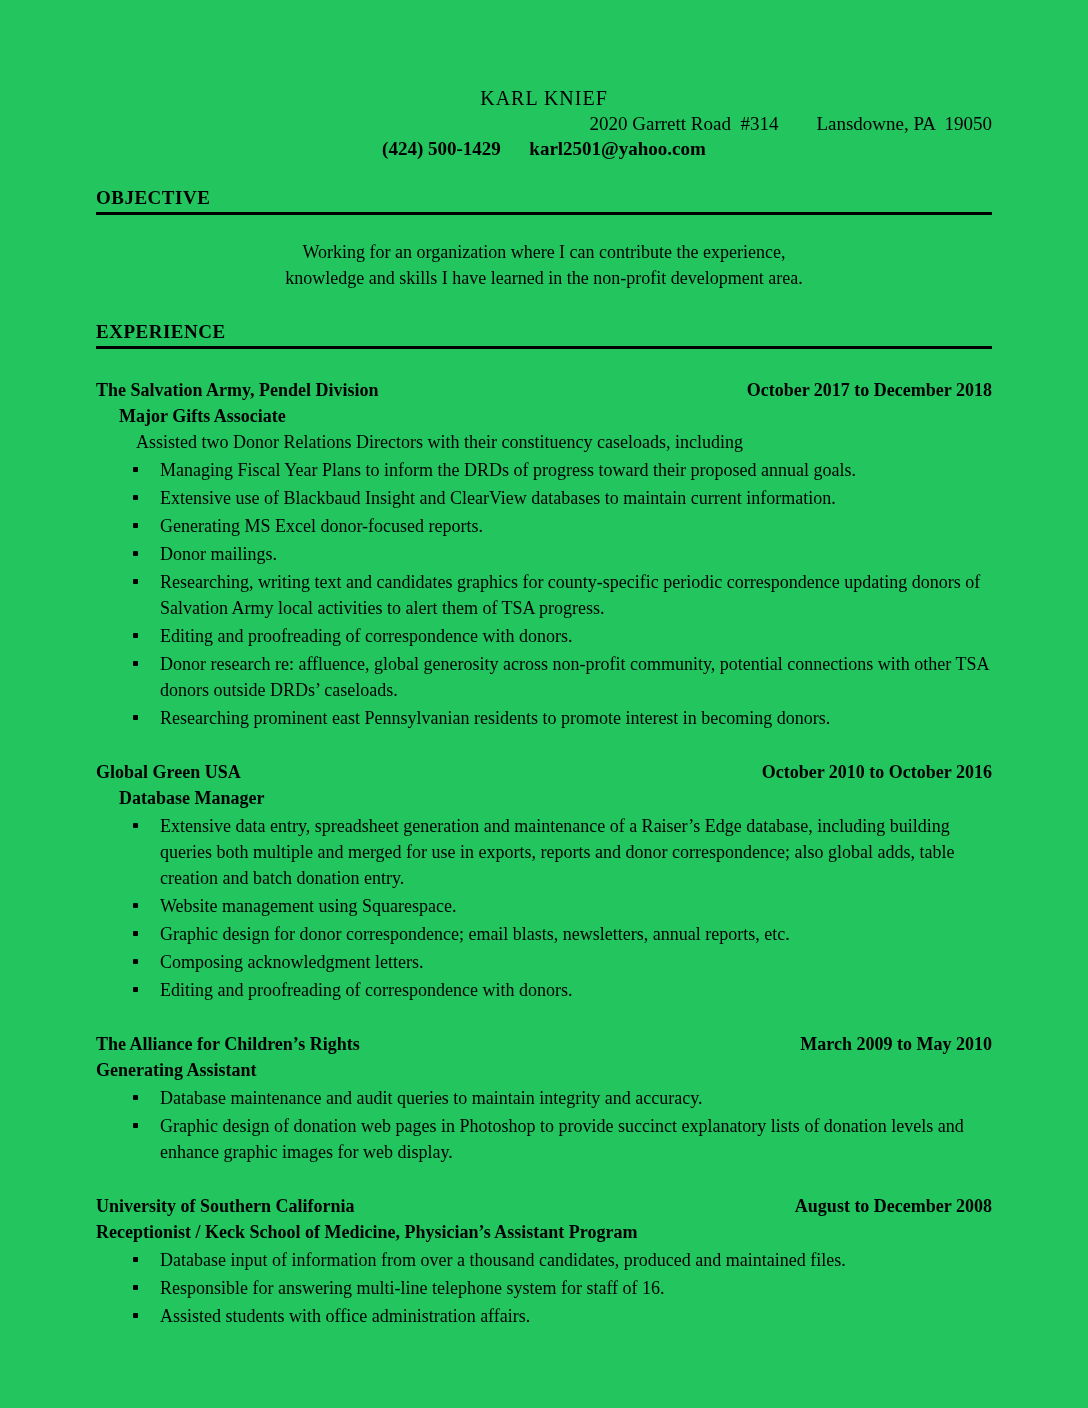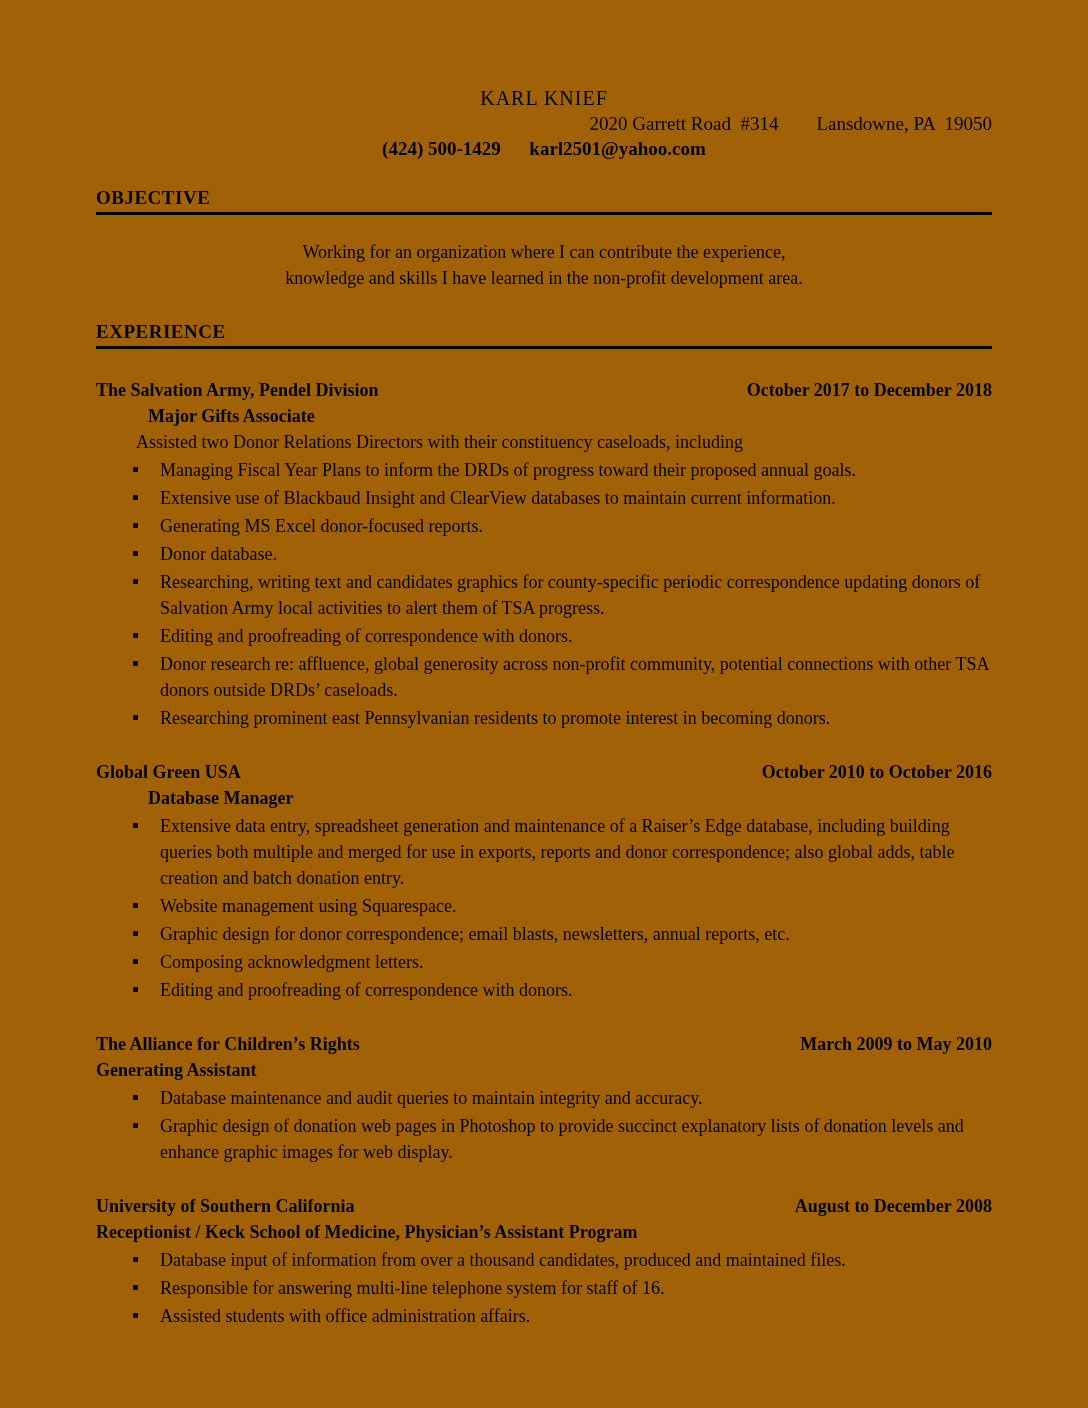--- a/index.html
+++ b/index.html
@@ -6,21 +6,21 @@
     margin: 0;
     padding: 0;
     background: #ffffff;
   }
   .page {
     position: relative;
     width: 1088px;
     height: 1408px;
     box-sizing: border-box;
     padding: 86px 96px 40px 96px;
-    background: #a16207;
+    background: #22c55e;
     color: #000000;
     font-family: "Liberation Serif", "DejaVu Serif", serif;
     font-size: 18px;
     overflow: hidden;
   }
 
   
   .res-header {
     text-align: center;
     line-height: 25px;
@@ -71,21 +71,21 @@
     display: flex;
     justify-content: space-between;
     align-items: flex-start;
     font-weight: bold;
     font-size: 18px;
   }
   .job-title {
     font-weight: bold;
   }
   .job-title.indented {
-    margin-left: 52px;
+    margin-left: 23px;
   }
   .job-intro {
     margin-left: 40px;
   }
   .bullets {
     list-style: none;
     margin: 2px 0 0 0;
     padding: 0 0 0 64px;
   }
   .bullets li {
@@ -130,21 +130,21 @@
       <div class="job-header">
         <span class="employer">The Salvation Army, Pendel Division</span>
         <span class="dates">October 2017 to December 2018</span>
       </div>
       <div class="job-title indented">Major Gifts Associate</div>
       <div class="job-intro">Assisted two Donor Relations Directors with their constituency caseloads, including</div>
       <ul class="bullets">
         <li>Managing Fiscal Year Plans to inform the DRDs of progress toward their proposed annual goals.</li>
         <li>Extensive use of Blackbaud Insight and ClearView databases to maintain current information.</li>
         <li>Generating MS Excel donor-focused reports.</li>
-        <li>Donor database.</li>
+        <li>Donor mailings.</li>
         <li>Researching, writing text and candidates graphics for county-specific periodic correspondence updating donors of Salvation Army local activities to alert them of TSA progress.</li>
         <li>Editing and proofreading of correspondence with donors.</li>
         <li>Donor research re: affluence, global generosity across non-profit community, potential connections with other TSA donors outside DRDs’ caseloads.</li>
         <li>Researching prominent east Pennsylvanian residents to promote interest in becoming donors.</li>
       </ul>
     </div>
 
     <div class="job">
       <div class="job-header">
         <span class="employer">Global Green USA</span>

